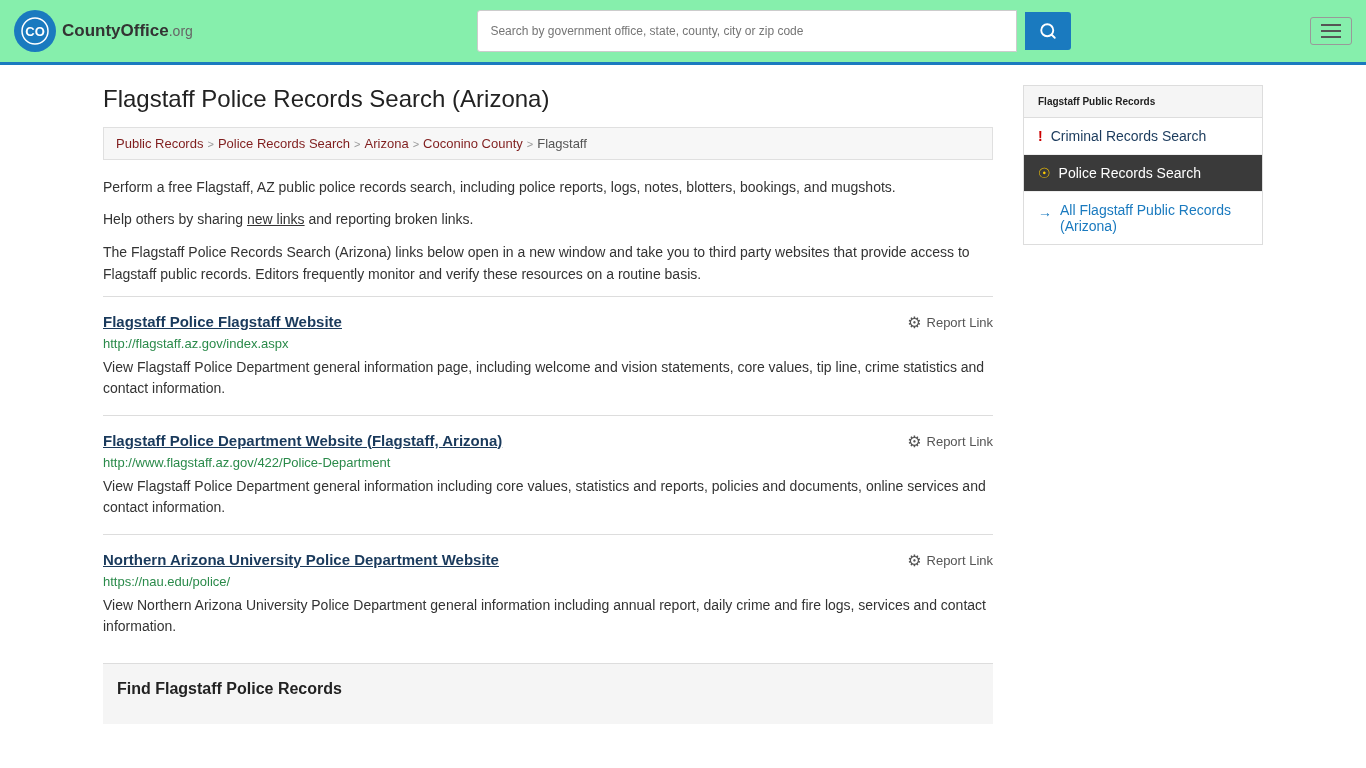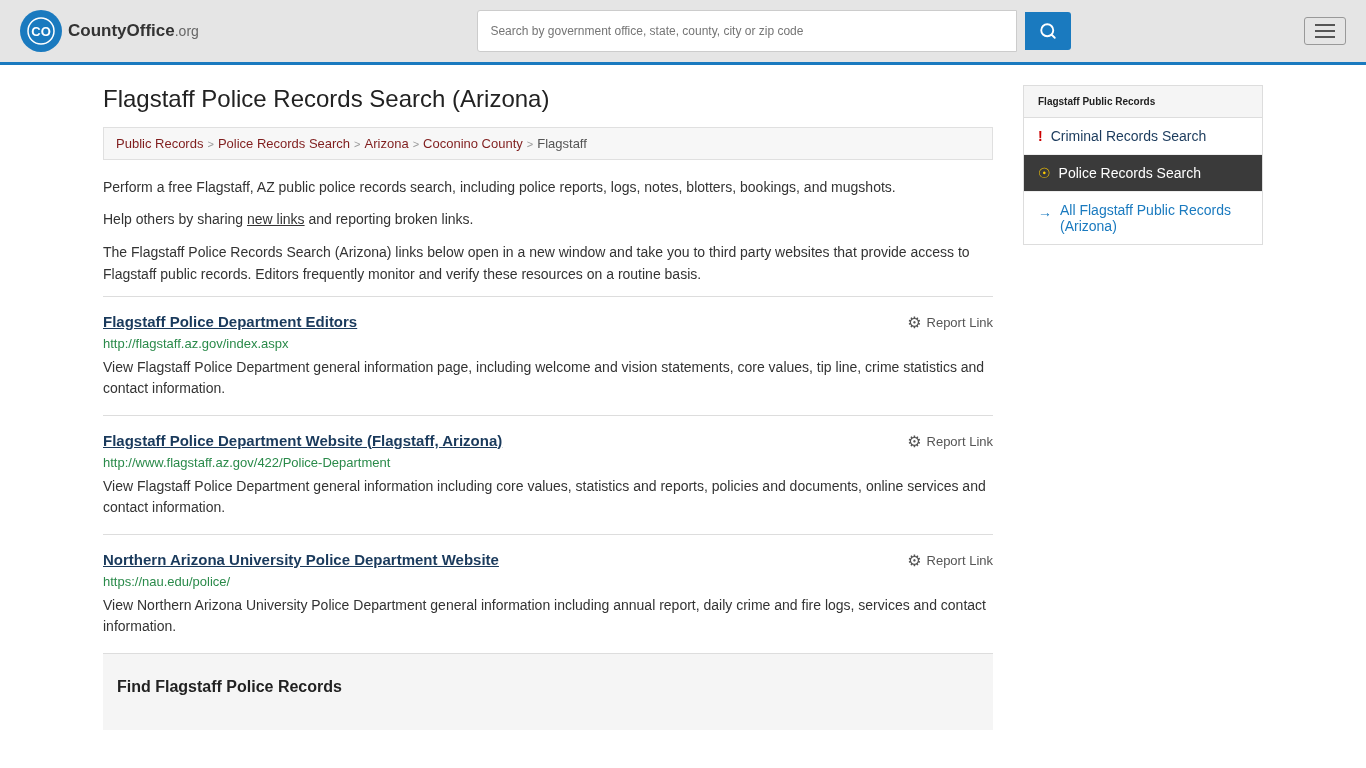--- a/index.html
+++ b/index.html
@@ -1,22 +1,22 @@
 <!DOCTYPE html>
 <html><head>
   <meta charset="utf-8">
   <style>
     * { margin: 0; padding: 0; box-sizing: border-box; }
     body { font-family: Arial, sans-serif; font-size: 14px; color: #333; background: #fff; }
 
     
     .header {
-      background: #e5e5e5;
+      background: #86efac;
       border-bottom: 3px solid #1a7abf;
-      padding: 10px 20px;
+      padding: 10px 14px;
       display: flex;
       align-items: center;
       justify-content: space-between;
     }
     .logo-area {
       display: flex;
       align-items: center;
       gap: 6px;
     }
     .logo-circle {
@@ -174,21 +174,22 @@
     .record-desc {
       font-size: 14px;
       line-height: 1.5;
       color: #333;
     }
 
     
     .find-section {
       background: #f5f5f5;
       border-top: 1px solid #ddd;
-      padding: 24px 14px;
+      margin-top: 10px;
+      padding: 16px 14px;
     }
     .find-section-title {
       font-size: 16px;
       font-weight: bold;
       color: #222;
       margin-bottom: 10px;
     }
     .find-section-text {
       font-size: 14px;
       line-height: 1.6;
@@ -290,21 +291,21 @@
     </nav>
 
     <p class="description">Perform a free Flagstaff, AZ public police records search, including police reports, logs, notes, blotters, bookings, and mugshots.</p>
     <p class="description">
       <span>Help others by sharing </span><a href="#">new links</a><span> and reporting broken links.</span>
     </p>
     <p class="description">The Flagstaff Police Records Search (Arizona) links below open in a new window and take you to third party websites that provide access to Flagstaff public records. Editors frequently monitor and verify these resources on a routine basis.</p>
 
     <div class="record-item">
       <div class="record-item-header">
-        <span class="record-title">Flagstaff Police Department Editors</span>
+        <span class="record-title">Flagstaff Police Flagstaff Website</span>
         <button class="report-link-btn">
           <span style="font-size:16px;">⚙</span>
           <span>Report Link</span>
         </button>
       </div>
       <a class="record-url" href="#">http://flagstaff.az.gov/index.aspx</a>
       <p class="record-desc">View Flagstaff Police Department general information page, including welcome and vision statements, core values, tip line, crime statistics and contact information.</p>
     </div>
 
     <div class="record-item">

